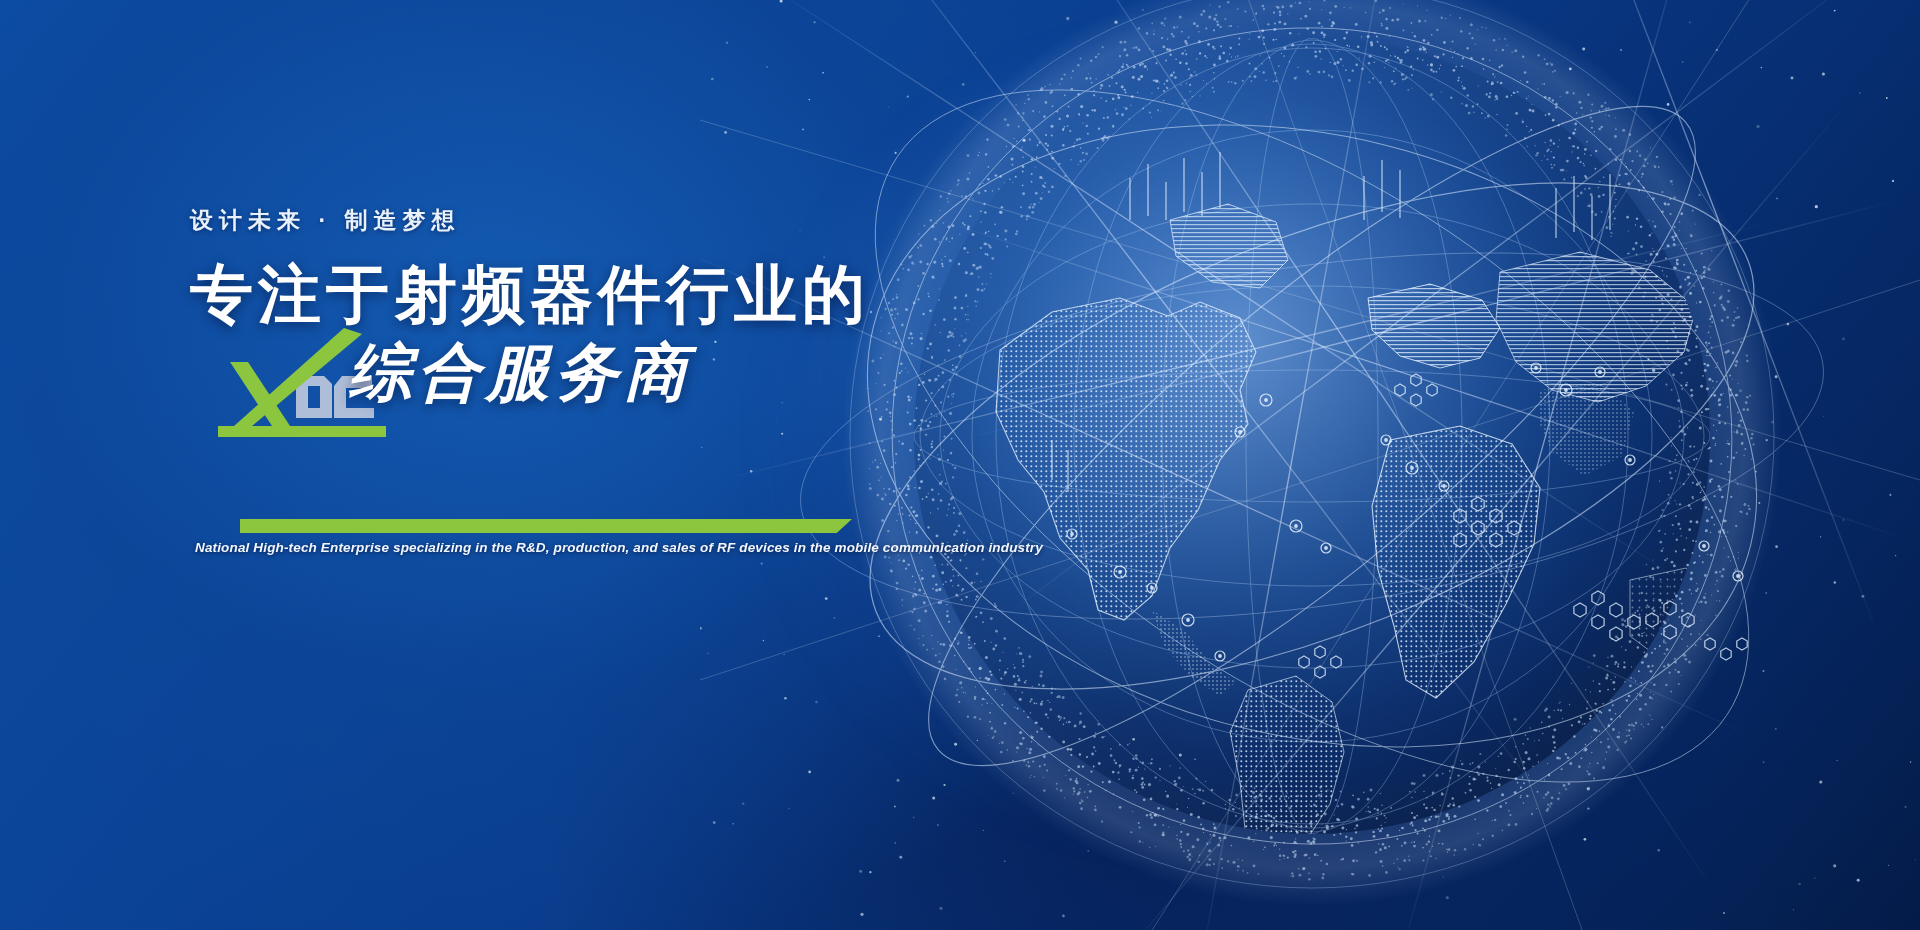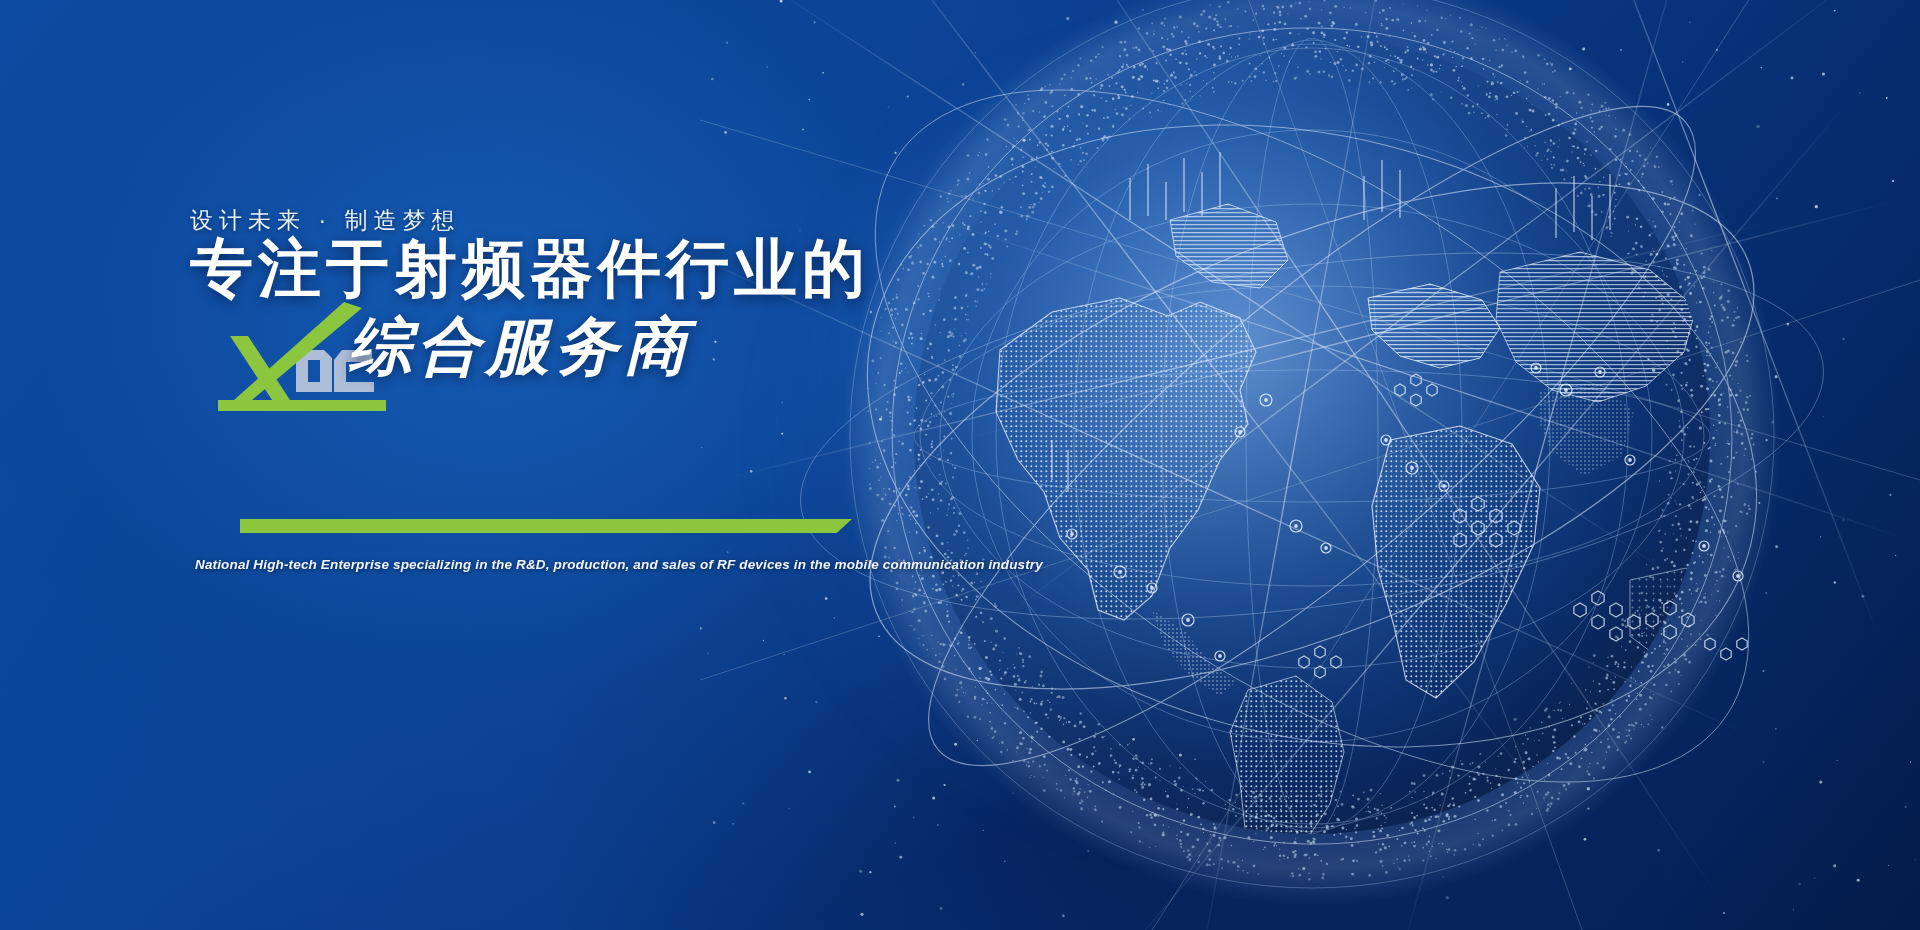--- a/index.html
+++ b/index.html
@@ -40,21 +40,22 @@
     pointer-events:none;
   }
 
   
   #copy { position:absolute; left:190px; top:205px; width:900px; }
 
   #tagline {
     font-size:23px;
     letter-spacing:6px;
     color:#e8f1fc;
-    font-weight:400;
+    font-weight:700;
+    margin-bottom:26px;
     text-shadow:0 1px 5px rgba(0,10,40,.5);
   }
 
   .headline-1 {
     font-size:63px;
     line-height:1.02;
     font-weight:bold;
     color:#ffffff;
     letter-spacing:5px;
     text-shadow:0 3px 12px rgba(0,12,46,.55);
@@ -89,21 +90,21 @@
   #greenbar {
     position:absolute;
     left:240px; top:519px;
     width:612px; height:14px;
     background:#8cc63f;
     clip-path:polygon(0 0, 100% 0, 97.5% 100%, 0 100%);
   }
 
   #subtitle-en {
     position:absolute;
-    left:195px; top:557px;
+    left:195px; top:540px;
     font-size:13.5px;
     font-weight:bold;
     font-style:italic;
     color:#f2f7ff;
     letter-spacing:.15px;
     white-space:nowrap;
     text-shadow:0 1px 4px rgba(0,10,40,.65);
   }
 </style>
 </head>

